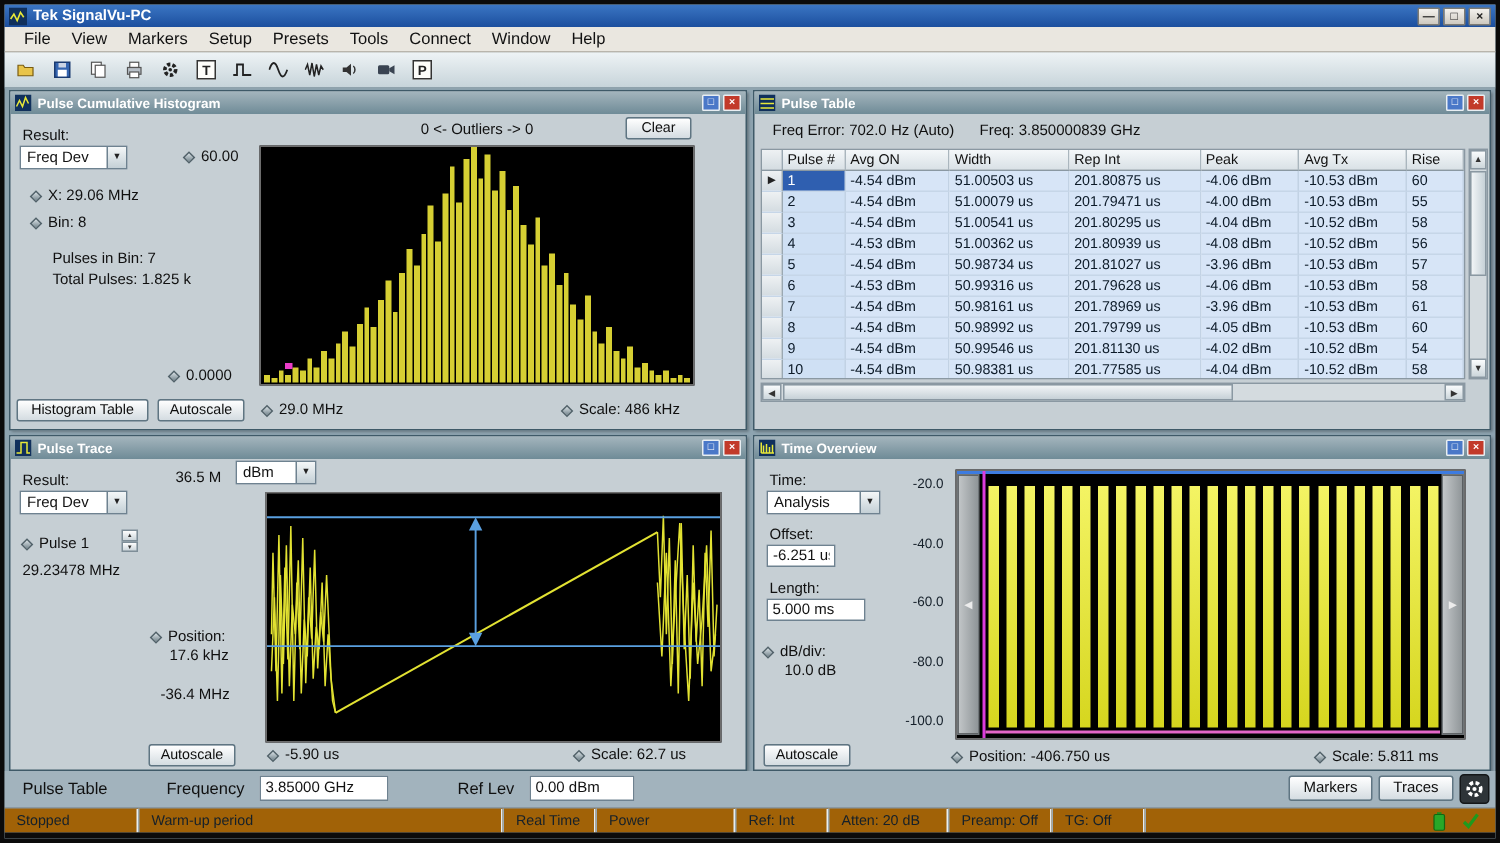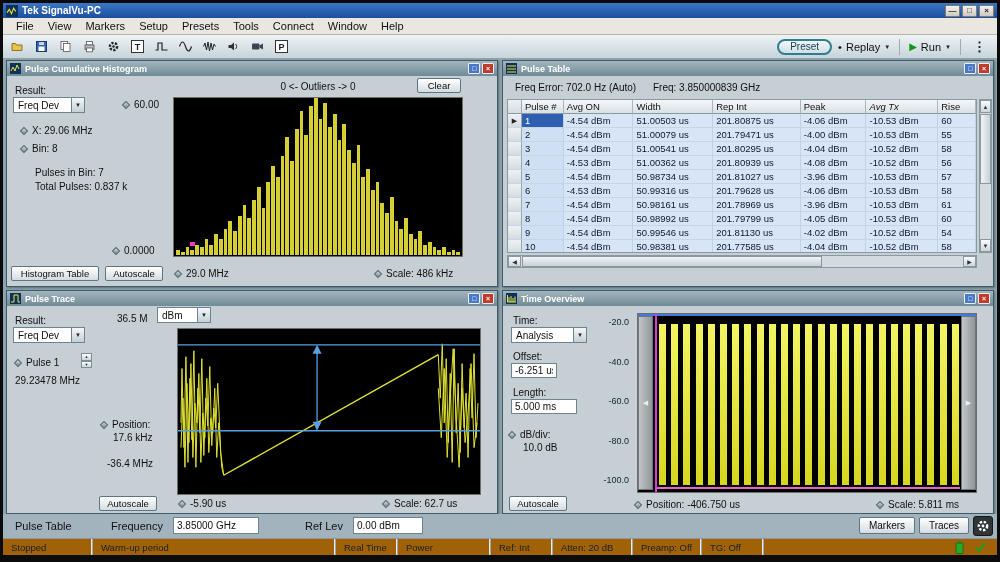--- a/index.html
+++ b/index.html
@@ -185,36 +185,20 @@
       </div>
     <div class="tbtn">
         <svg width="13" height="13" viewBox="0 0 13 13">
           <rect x="1" y="3.5" width="7.5" height="6" rx="1" fill="#3a4452"></rect>
           <path d="M8.5 5.5 L12 3.5 V9.5 L8.5 7.5 Z" fill="#3a4452"></path>
         </svg>
       </div>
     <div class="tbtn boxed">
         <span>P</span>
       </div>
-    <div class="tb-right">
-      <div class="preset-pill">Preset</div>
-      <div class="tb-drop">
-        <span>•</span>
-        <span>Replay</span>
-        <span class="dd-glyph">▼</span>
-      </div>
-      <div class="tsep"></div>
-      <div class="tb-drop">
-        <span class="run-play">▶</span>
-        <span>Run</span>
-        <span class="dd-glyph">▼</span>
-      </div>
-      <div class="tsep"></div>
-      <span class="more-opt">⋮</span>
-    </div>
   </div>
 
   <div class="panel panel-tl">
     <div class="ptitle">
       <svg width="11" height="11" viewBox="0 0 11 11">
           <rect width="11" height="11" fill="#10305c"></rect>
           <polyline points="1,8 3,4 5,8 7,2 9,6" stroke="#e8e838" fill="none" stroke-width="1"></polyline>
         </svg>
       <span>Pulse Cumulative Histogram</span>
       <div class="pbtns">
@@ -233,21 +217,21 @@
       </div>
     <div class="kline" style="left:14px;top:64px">
         <span class="knob"></span>
         <span>X:  29.06 MHz</span>
       </div>
     <div class="kline" style="left:14px;top:82px">
         <span class="knob"></span>
         <span>Bin:  8</span>
       </div>
     <span class="lbl" style="left:28px;top:106px">Pulses in Bin: 7</span>
-    <span class="lbl" style="left:28px;top:120px">Total Pulses: 0.837 k</span>
+    <span class="lbl" style="left:28px;top:120px">Total Pulses: 1.825 k</span>
     <div class="kline" style="left:106px;top:184px">
         <span class="knob"></span>
         <span>0.0000</span>
       </div>
     <span class="lbl" style="left:166px;top:20px;width:290px;text-align:center">0 &lt;- Outliers -&gt; 0</span>
     <div class="btn" style="left:410px;top:17px;width:44px;height:15px">Clear</div>
     <div class="chart" id="histo-chart">
       <div id="histo-bars">
           <div class="bar" style="height: 3.33333%;"></div>
           <div class="bar" style="height: 1.66667%;"></div>
@@ -339,21 +323,21 @@
     <span class="lbl" style="left:12px;top:21px">Freq Error: 702.0 Hz (Auto)</span>
     <span class="lbl" style="left:150px;top:21px">Freq: 3.850000839 GHz</span>
     <div class="pt-table">
       <div class="thead" id="pt-head">
           <div class="th sel" style="width: 14px;"></div>
           <div class="th" style="width: 42px;">Pulse #</div>
           <div class="th" style="width: 70px;">Avg ON</div>
           <div class="th" style="width: 80px;">Width</div>
           <div class="th" style="width: 88px;">Rep Int</div>
           <div class="th" style="width: 66px;">Peak</div>
-          <div class="th" style="width: 72px; font-style: italic;">Avg Tx</div>
+          <div class="th" style="width: 72px;">Avg Tx</div>
           <div class="th" style="width: 38px;">Rise</div>
         </div>
       <div id="pt-body">
           <div class="tr">
             <div class="td sel" style="width: 14px;">▶</div>
             <div class="td num selected" style="width: 42px;">1</div>
             <div class="td" style="width: 70px;">-4.54 dBm</div>
             <div class="td" style="width: 80px;">51.00503 us</div>
             <div class="td" style="width: 88px;">201.80875 us</div>
             <div class="td" style="width: 66px;">-4.06 dBm</div>

